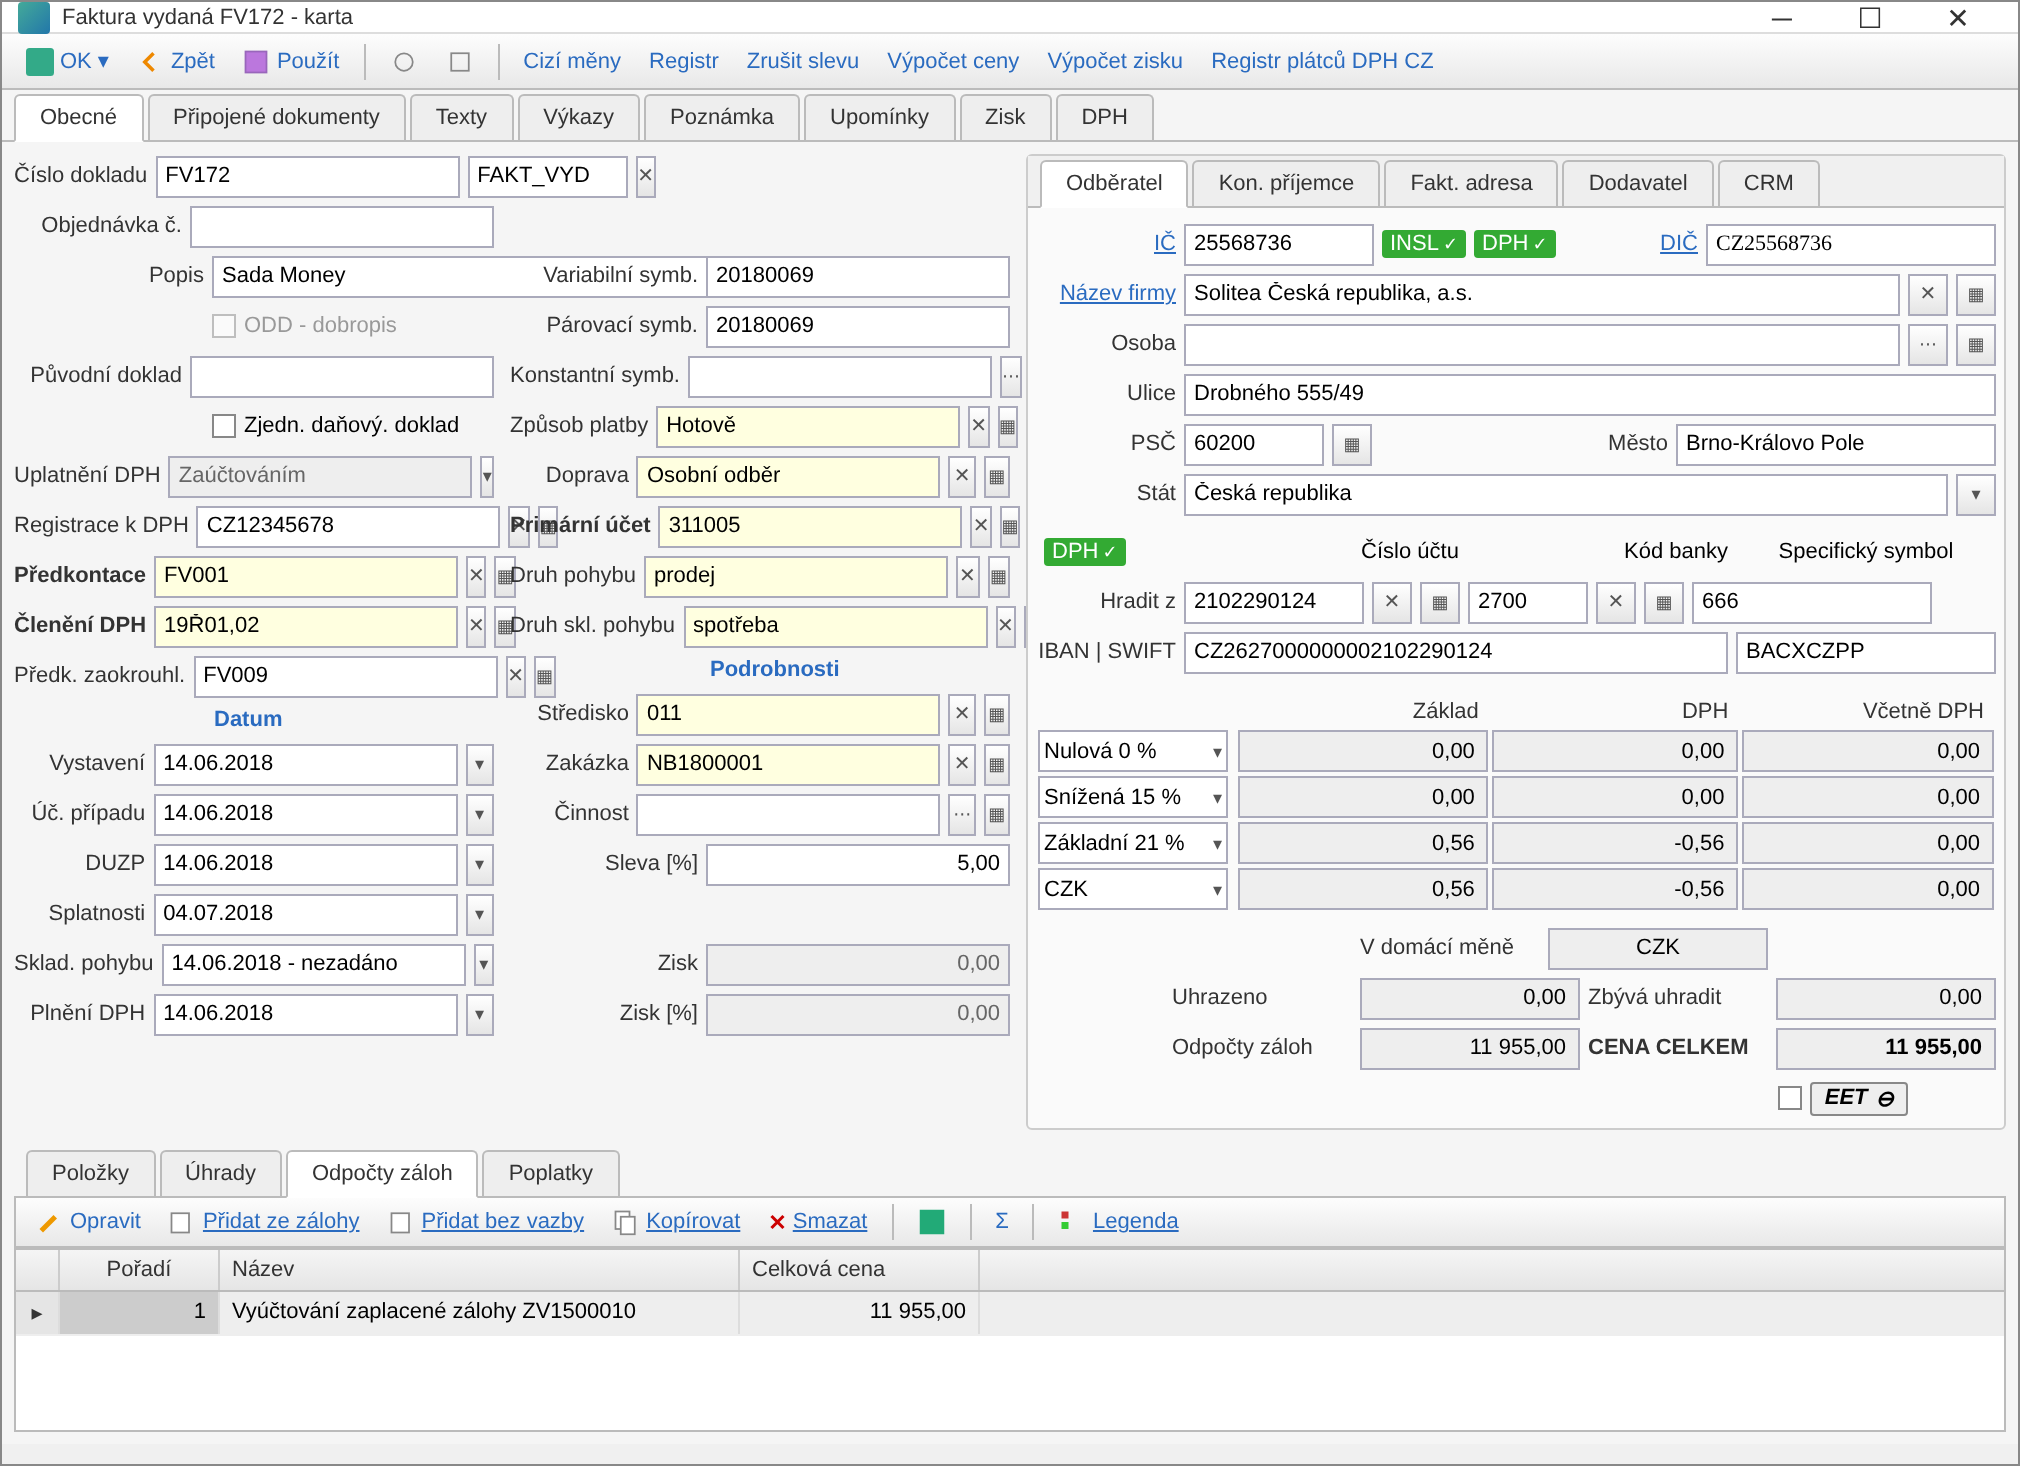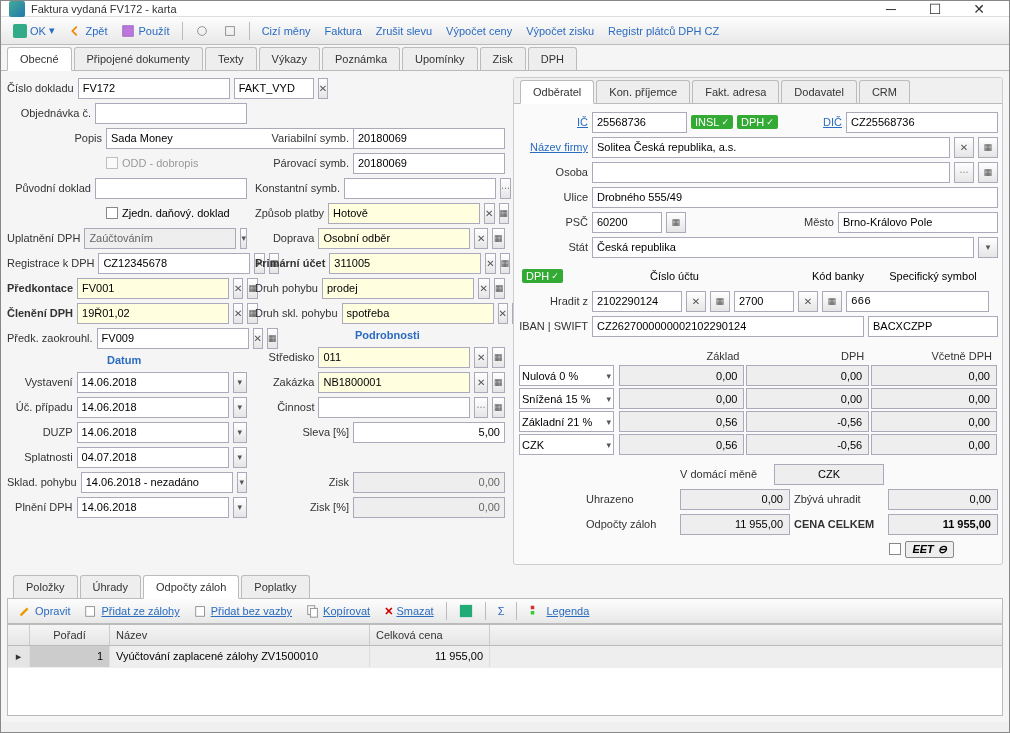--- a/index.html
+++ b/index.html
@@ -92,21 +92,21 @@
         <circle cx="8" cy="8" r="5" fill="none" stroke="#888"></circle>
       </svg>
     </span>
   <span class="tbtn">
       <svg class="tbtn-ico" viewBox="0 0 16 16">
         <rect x="3" y="3" width="10" height="10" fill="none" stroke="#888"></rect>
       </svg>
     </span>
   <span class="sep"></span>
   <span class="tbtn">Cizí měny</span>
-  <span class="tbtn">Faktura</span>
+  <span class="tbtn">Registr</span>
   <span class="tbtn">Zrušit slevu</span>
   <span class="tbtn">Výpočet ceny</span>
   <span class="tbtn">Výpočet zisku</span>
   <span class="tbtn">Registr plátců DPH CZ</span>
 </div>
 
 <div class="tabs">
   <div class="tab active">Obecné</div>
   <div class="tab">Připojené dokumenty</div>
   <div class="tab">Texty</div>
@@ -299,21 +299,21 @@
       <div class="tab">Dodavatel</div>
       <div class="tab">CRM</div>
     </div>
     <div class="row">
       <span class="lbl link">IČ</span>
       <input class="inp" style="width: 95px;" value="25568736">
       <span class="badge green"><span>INSL</span>✓</span>
       <span class="badge blue"><span>DPH</span>✓</span>
       <span style="flex:1"></span>
       <span class="lbl link" style="width:30px">DIČ</span>
-      <input class="inp" style="width: 154px;" value="CZ25568736">
+      <input class="inp" style="width: 154px; font-family: Liberation Serif, serif;" value="CZ25568736">
     </div>
     <div class="row">
       <span class="lbl link">Název firmy</span>
       <input class="inp" value="Solitea Česká republika, a.s." style="">
       <span class="btn-x">✕</span>
       <span class="btn-d">▦</span>
     </div>
     <div class="row">
       <span class="lbl">Osoba</span>
       <input class="inp" style="">
@@ -333,33 +333,33 @@
       <input class="inp" style="width: 160px; flex: 0 0 auto;" value="Brno-Královo Pole">
     </div>
     <div class="row">
       <span class="lbl">Stát</span>
       <input class="inp" value="Česká republika" style="">
       <span class="dd"></span>
     </div>
     <div class="row" style="margin-top:4px">
       <span class="badge green" style="margin-left:4px"><span>DPH</span>✓</span>
       <span style="flex:1"></span>
-      <span style="width:110px;text-align:left">Číslo účtu</span>
+      <span style="width:110px;text-align:center">Číslo účtu</span>
       <span style="width:100px;text-align:right">Kód banky</span>
       <span style="width:130px;text-align:center">Specifický symbol</span>
     </div>
     <div class="row">
       <span class="lbl">Hradit z</span>
       <input class="inp" style="width: 90px; flex: 0 0 auto;" value="2102290124">
       <span class="btn-x">✕</span>
       <span class="btn-d">▦</span>
       <input class="inp" style="width: 60px; flex: 0 0 auto;" value="2700">
       <span class="btn-x">✕</span>
       <span class="btn-d">▦</span>
-      <input class="inp" style="width: 143px; flex: 0 0 auto; font-family: Liberation Mono, monospace;" value="666">
+      <input class="inp" style="width: 120px; flex: 0 0 auto;" value="666">
     </div>
     <div class="row">
       <span class="lbl">IBAN | SWIFT</span>
       <input class="inp" value="CZ2627000000002102290124" style="">
       <input class="inp" style="width: 130px; flex: 0 0 auto;" value="BACXCZPP">
     </div>
 
     <table class="vat-table" style="margin-top:8px">
       <tbody>
           <tr>

